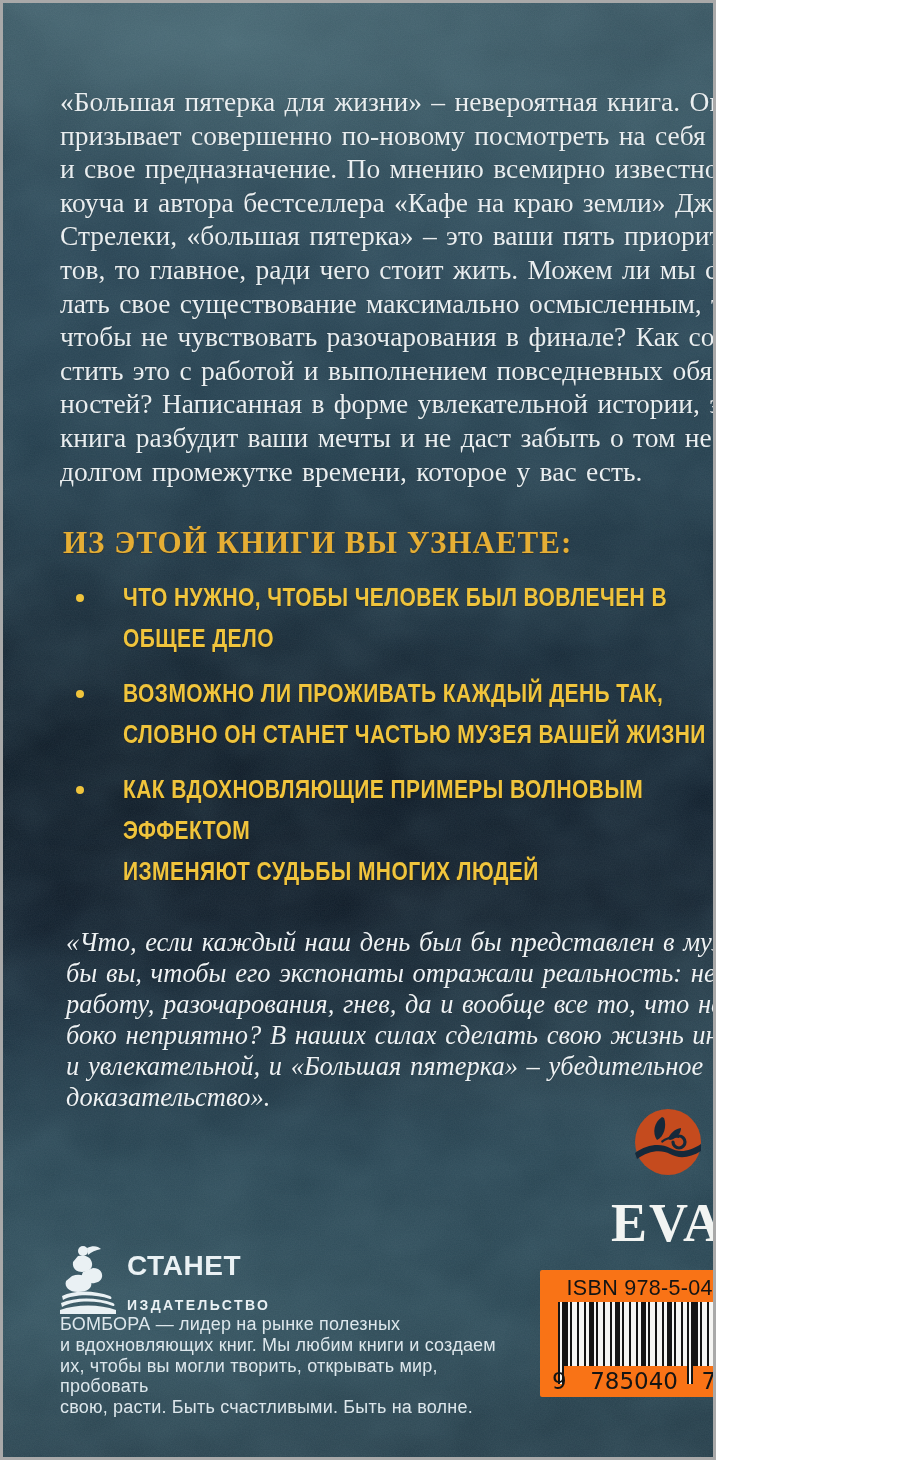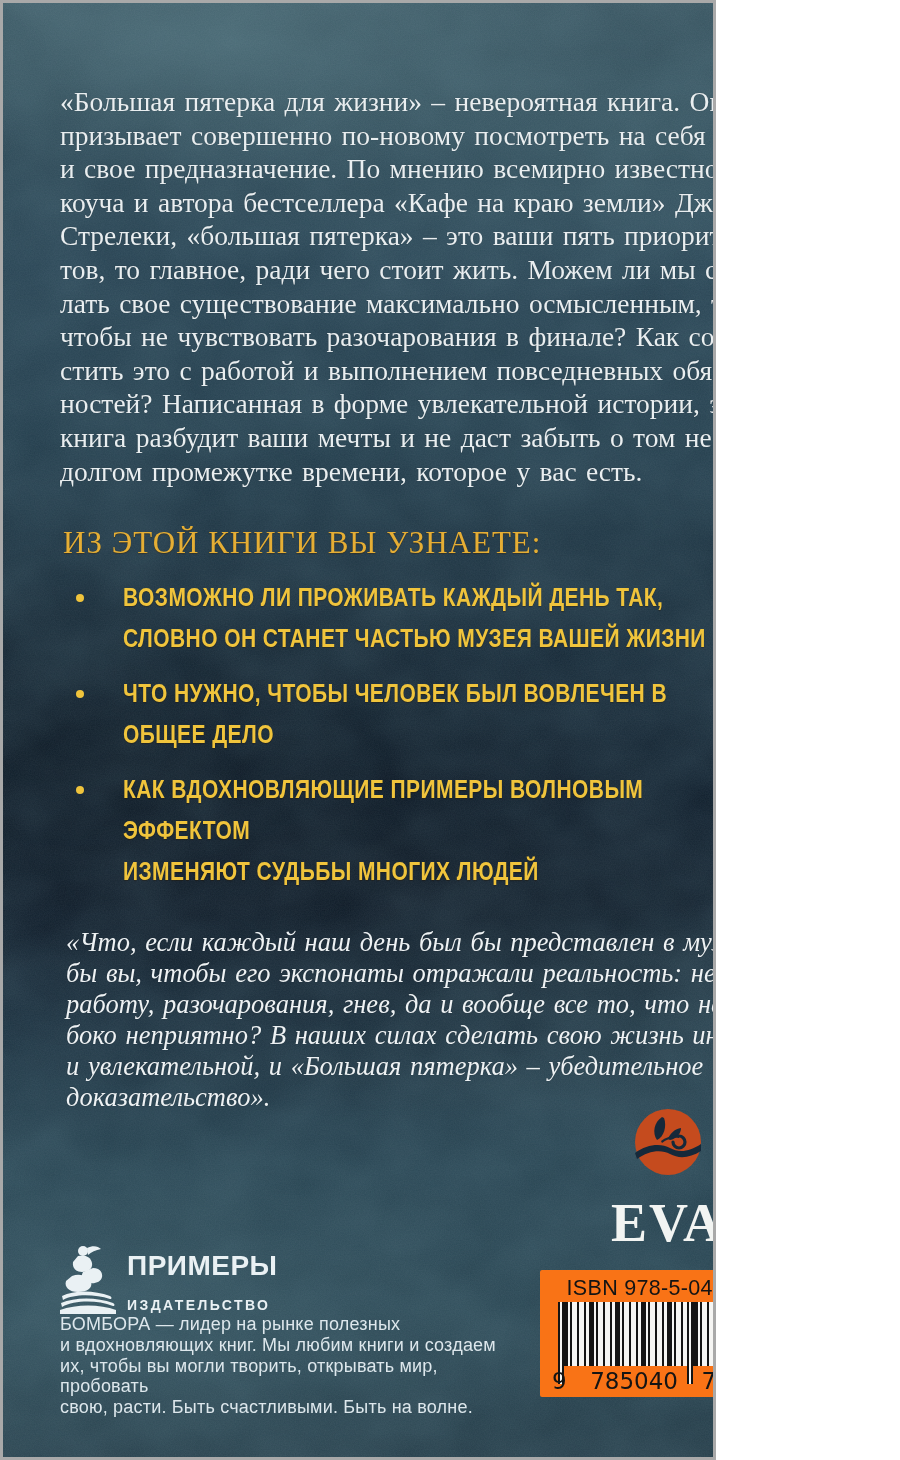--- a/index.html
+++ b/index.html
@@ -34,21 +34,21 @@
   .annotation {
     position: absolute; left: 57px; top: 82px; width: 796px;
     margin: 0;
     font-size: 27.5px; line-height: 33.6px;
     color: #e9eef0;
     word-spacing: 2.5px;
     text-shadow: 0 0 1px rgba(0,0,0,0.35);
   }
   .learn-heading {
     position: absolute; left: 60px; top: 522px; margin: 0;
-    font-size: 31px; font-weight: normal; letter-spacing: 1px;
+    font-size: 31px; font-weight: bold; letter-spacing: 1px;
     color: #e5ae35;
     text-shadow: 0 1px 1px rgba(60,35,0,0.45);
   }
   .bullets {
     position: absolute; left: 60px; top: 574px; width: 780px;
     margin: 0; padding: 0; list-style: none;
   }
   .bullet-item { position: relative; padding-left: 60px; margin-bottom: 14px; }
   .bullet-dot {
     position: absolute; left: 13px; top: 17px;
@@ -173,26 +173,26 @@
 стить это с работой и выполнением повседневных обязан-
 ностей? Написанная в форме увлекательной истории, эта
 книга разбудит ваши мечты и не даст забыть о том не столь
 долгом промежутке времени, которое у вас есть.</p>
 
     <h2 class="learn-heading">ИЗ ЭТОЙ КНИГИ ВЫ УЗНАЕТЕ:</h2>
 
     <ul class="bullets">
       <li class="bullet-item">
         <span class="bullet-dot"></span>
-        <span class="bullet-text">ВОЗМОЖНО ЛИ ПРОЖИВАТЬ КАЖДЫЙ ДЕНЬ ТАК,
-СЛОВНО ОН СТАНЕТ ЧАСТЬЮ МУЗЕЯ ВАШЕЙ ЖИЗНИ</span>
+        <span class="bullet-text">ЧТО НУЖНО, ЧТОБЫ ЧЕЛОВЕК БЫЛ ВОВЛЕЧЕН В ОБЩЕЕ ДЕЛО</span>
       </li>
       <li class="bullet-item">
         <span class="bullet-dot"></span>
-        <span class="bullet-text">ЧТО НУЖНО, ЧТОБЫ ЧЕЛОВЕК БЫЛ ВОВЛЕЧЕН В ОБЩЕЕ ДЕЛО</span>
+        <span class="bullet-text">ВОЗМОЖНО ЛИ ПРОЖИВАТЬ КАЖДЫЙ ДЕНЬ ТАК,
+СЛОВНО ОН СТАНЕТ ЧАСТЬЮ МУЗЕЯ ВАШЕЙ ЖИЗНИ</span>
       </li>
       <li class="bullet-item">
         <span class="bullet-dot"></span>
         <span class="bullet-text">КАК ВДОХНОВЛЯЮЩИЕ ПРИМЕРЫ ВОЛНОВЫМ ЭФФЕКТОМ
 ИЗМЕНЯЮТ СУДЬБЫ МНОГИХ ЛЮДЕЙ</span>
       </li>
     </ul>
 
     <p class="quote pre">«Что, если каждый наш день был бы представлен в музее? Хотели
 бы вы, чтобы его экспонаты отражали реальность: ненавистную
@@ -222,21 +222,21 @@
           <path d="M27 4 C33 1 38 2 41 5 C36 6 31 8 28 11 Z"></path>
           <path d="M18 12 C25 10 31 13 32 19 C33 25 28 28 22 28 C16 28 12 24 13 18 Z"></path>
           <path d="M33 24 C39 24 43 28 42 33 C41 38 35 40 29 39 C23 38 20 33 23 28 Z"></path>
           <path d="M12 32 C20 29 29 32 31 38 C33 44 27 48 18 48 C9 48 4 43 6 37 Z"></path>
           <path d="M2 52 C14 46 34 46 50 52 C52 53 52 55 50 55 C34 50 14 50 3 56 Z"></path>
           <path d="M1 59 C15 53 37 53 53 59 C55 60 55 62 53 62 C37 56 15 56 2 63 Z"></path>
           <path d="M0 66 C16 60 40 60 56 66 L56 70 L0 70 Z"></path>
         </g>
       </svg>
       <div>
-        <div class="pub-name">ПРИМЕРЫ</div>
+        <div class="pub-name">СТАНЕТ</div>
         <div class="pub-sub">ИЗДАТЕЛЬСТВО</div>
       </div>
     </div>
 
     <p class="pub-about pre">БОМБОРА — лидер на рынке полезных
 и вдохновляющих книг. Мы любим книги и создаем
 их, чтобы вы могли творить, открывать мир, пробовать
 свою, расти. Быть счастливыми. Быть на волне.</p>
 
     <div class="barcode">

